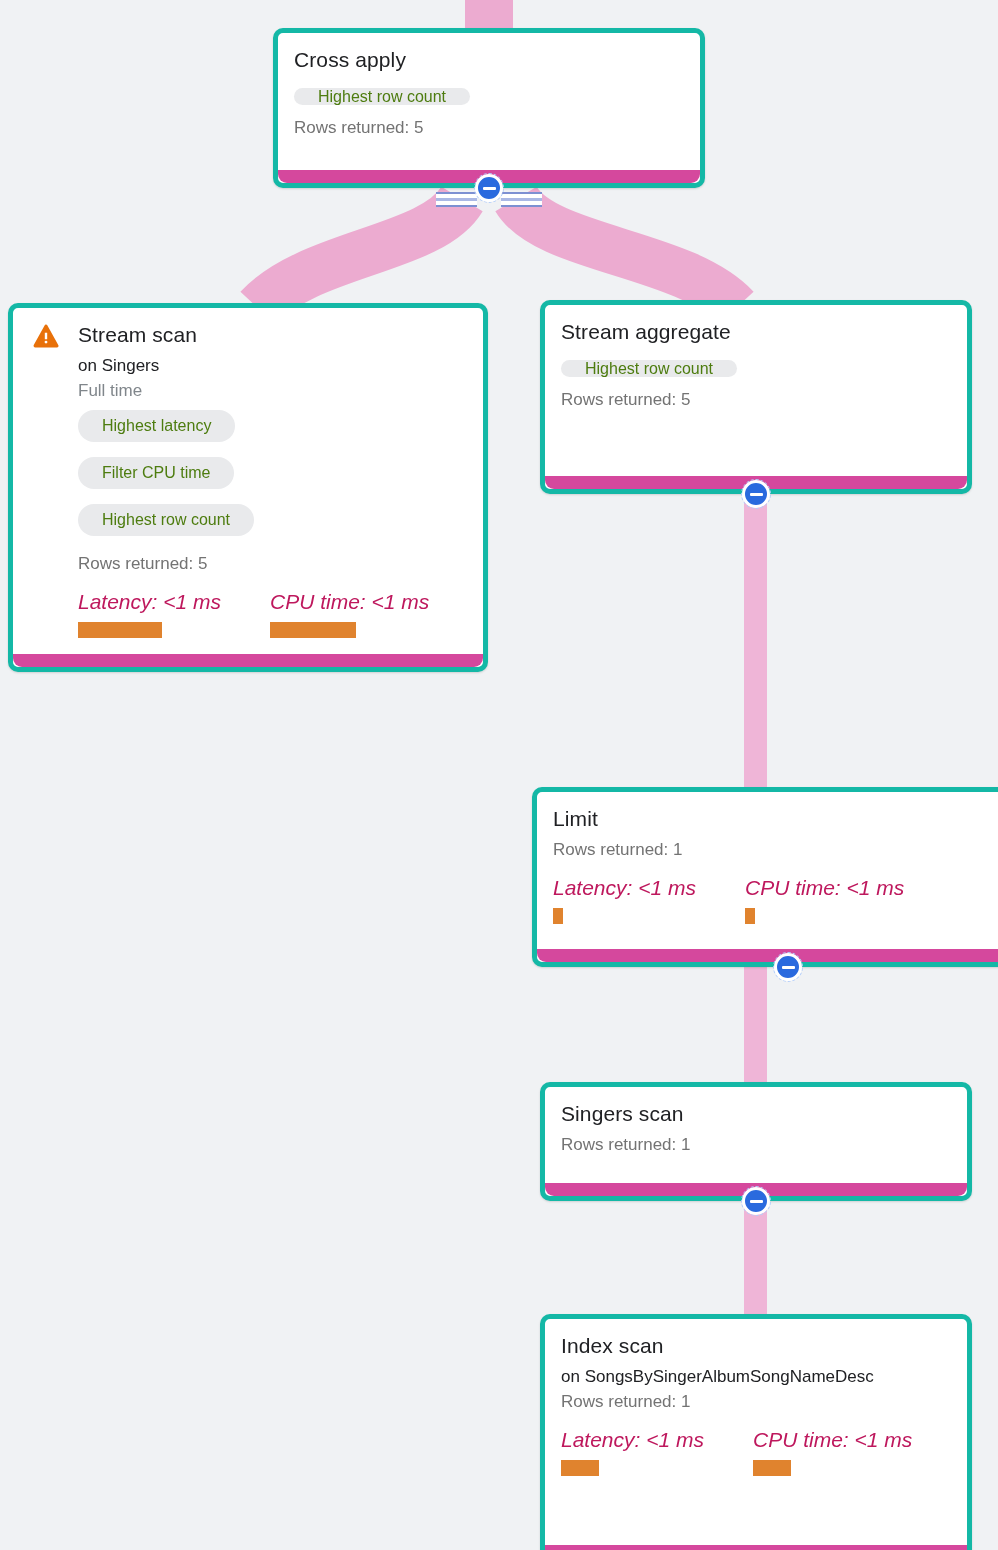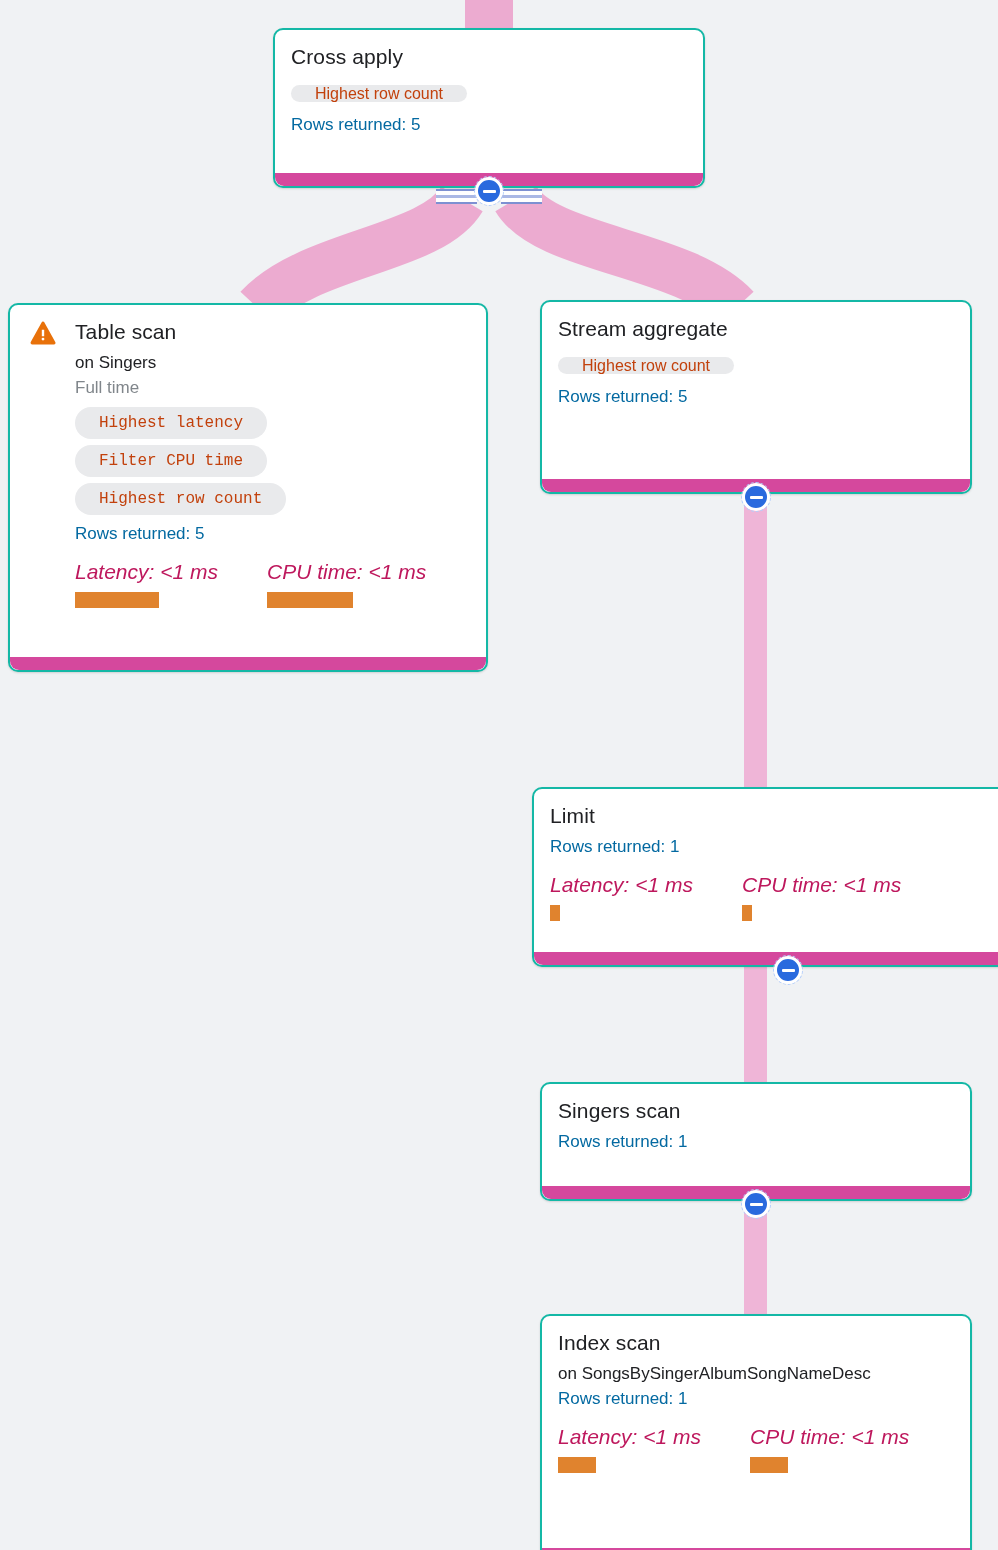--- a/index.html
+++ b/index.html
@@ -12,52 +12,52 @@
     height: 1550px;
     background: #f0f2f4;
     overflow: hidden;
   }
 
   .edges { position: absolute; top: 0; left: 0; z-index: 0; }
 
   .node {
     position: absolute;
     background: #ffffff;
-    border: 2px solid #14b8a6;
+    border: 5px solid #14b8a6;
     border-radius: 10px;
     z-index: 2;
     box-shadow: 0 1px 2px rgba(60,64,67,0.18);
   }
   .node-body { padding: 15px 16px 0 16px; position: relative; }
   .node-body.indented { padding-left: 65px; }
 
   .node-title {
     font-size: 21px;
     font-weight: 500;
     letter-spacing: 0.1px;
     color: #202124;
     margin-bottom: 9px;
   }
   .node-sub { font-size: 17px; color: #202124; margin-bottom: 5px; }
   .node-sub.muted { color: #80868b; margin-bottom: 9px; }
 
-  .badge-stack .badge { display: inline-block; margin-bottom: 6px; font-family: Liberation Mono, monospace; }
+  .badge-stack .badge { display: inline-block; margin-bottom: 15px; }
   .badge {
     background: #e9eaec;
-    color: #c2410c;
+    color: #4d7c0f;
     font-size: 16px;
     line-height: 32px;
     height: 32px;
     padding: 0 24px;
     border-radius: 16px;
     white-space: nowrap;
   }
   .badge-row { margin-bottom: 5px; }
 
-  .rows-line { font-size: 17px; color: #0369a1; margin: 3px 0 16px 0; }
+  .rows-line { font-size: 17px; color: #737373; margin: 3px 0 16px 0; }
 
   .metrics { display: flex; }
   .metric { width: 192px; flex: 0 0 192px; }
   .metric-label { font-size: 21px; color: #be185d; margin-bottom: 8px; font-style: italic; }
   .metric-bar { height: 16px; background: #e0832e; }
 
   .node-footer {
     position: absolute;
     left: 0; right: 0; bottom: 0;
     height: 13px;
@@ -140,21 +140,21 @@
 
   <div class="node" style="left:8px; top:303px; width:480px; height:369px;">
     <div class="node-body indented">
       <span class="warning-wrap">
         <svg width="26" height="24" viewBox="0 0 24 22">
           <path d="M2 20 L12 2 L22 20 Z" fill="#e8710a" stroke="#e8710a" stroke-width="3" stroke-linejoin="round"></path>
           <rect x="10.9" y="8" width="2.2" height="6" fill="#ffffff"></rect>
           <circle cx="12" cy="16.6" r="1.3" fill="#ffffff"></circle>
         </svg>
       </span>
-      <div class="node-title">Table scan</div>
+      <div class="node-title">Stream scan</div>
       <div class="node-sub">on Singers</div>
       <div class="node-sub muted">Full time</div>
       <div class="badge-stack">
         <div><span class="badge">Highest latency</span></div>
         <div><span class="badge">Filter CPU time</span></div>
         <div><span class="badge">Highest row count</span></div>
       </div>
       <div class="rows-line">Rows returned: 5</div>
       <div class="metrics">
         <div class="metric">

